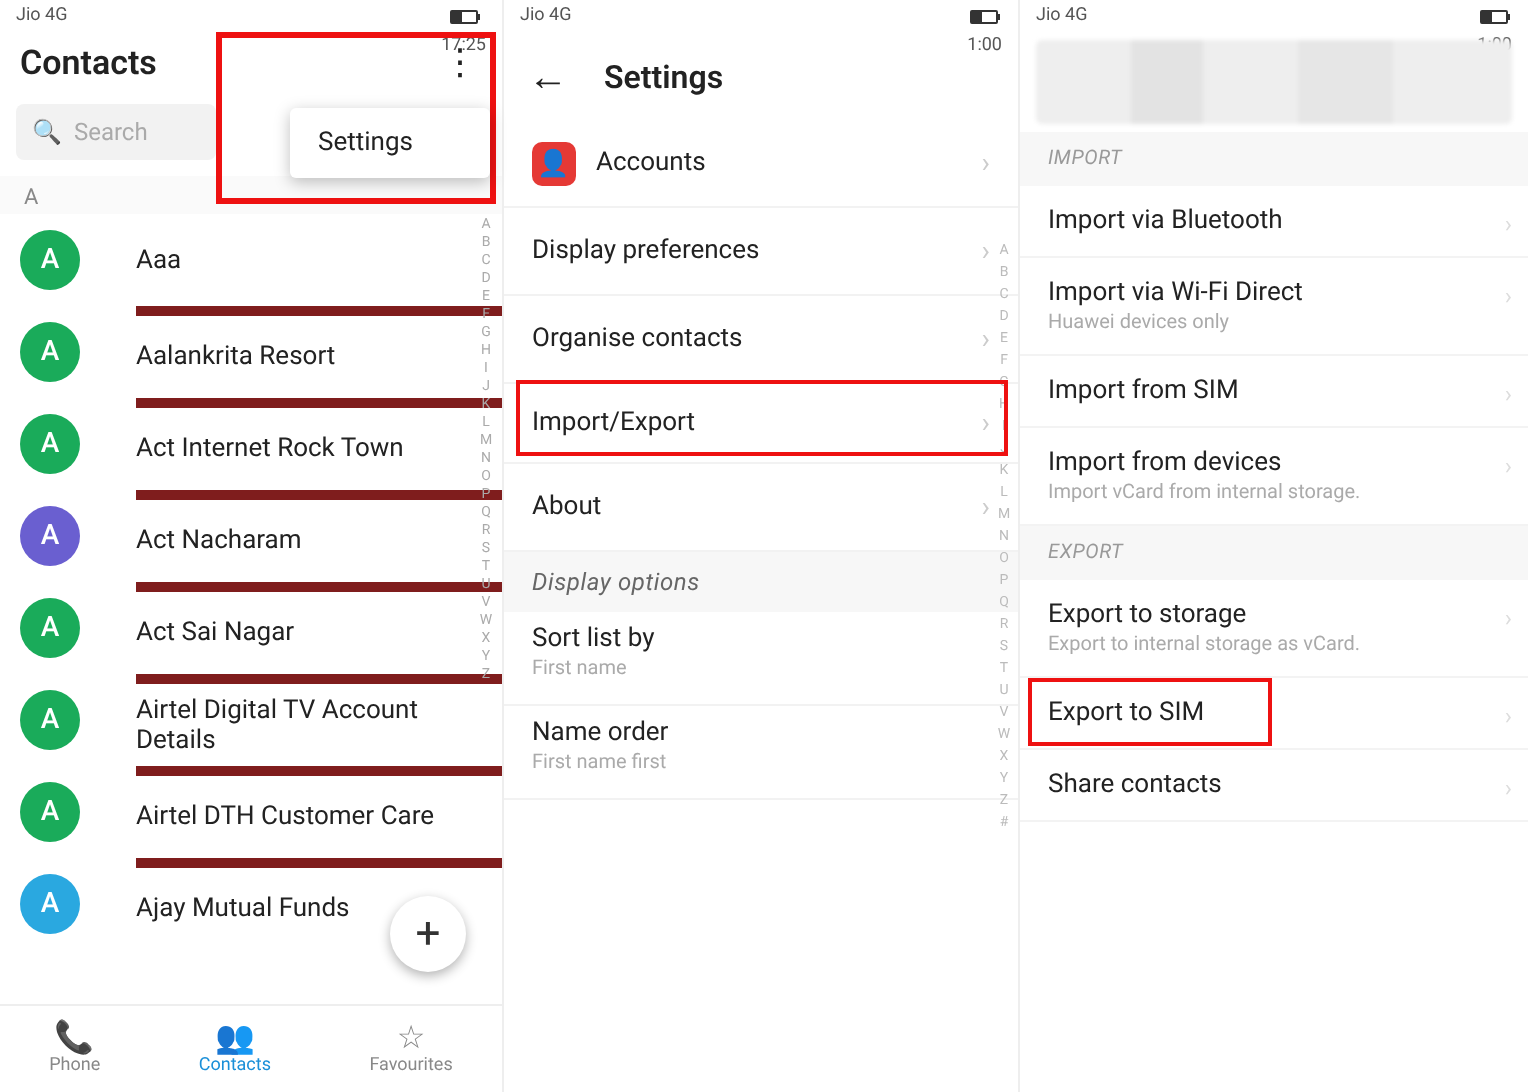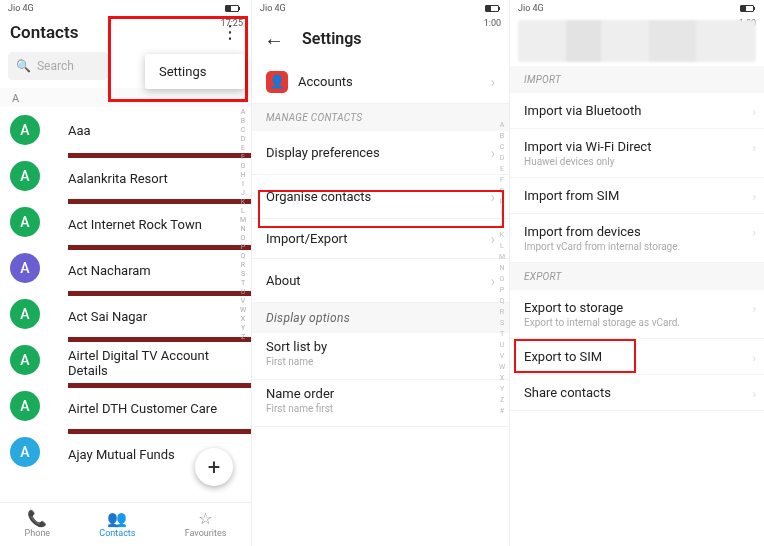--- a/index.html
+++ b/index.html
@@ -253,21 +253,20 @@
   </div>
 
   <div class="row">
     <div class="account-row">
       <span class="accounts-icon">👤</span>
       <span>Accounts</span>
     </div>
     <span class="chev">›</span>
   </div>
 
-  <div class="section-header">MANAGE CONTACTS</div>
 
   <div class="row">
     <span>Display preferences</span>
     <span class="chev">›</span>
   </div>
   <div class="row">
     <span>Organise contacts</span>
     <span class="chev">›</span>
   </div>
   <div class="row" style="height:40px;">

